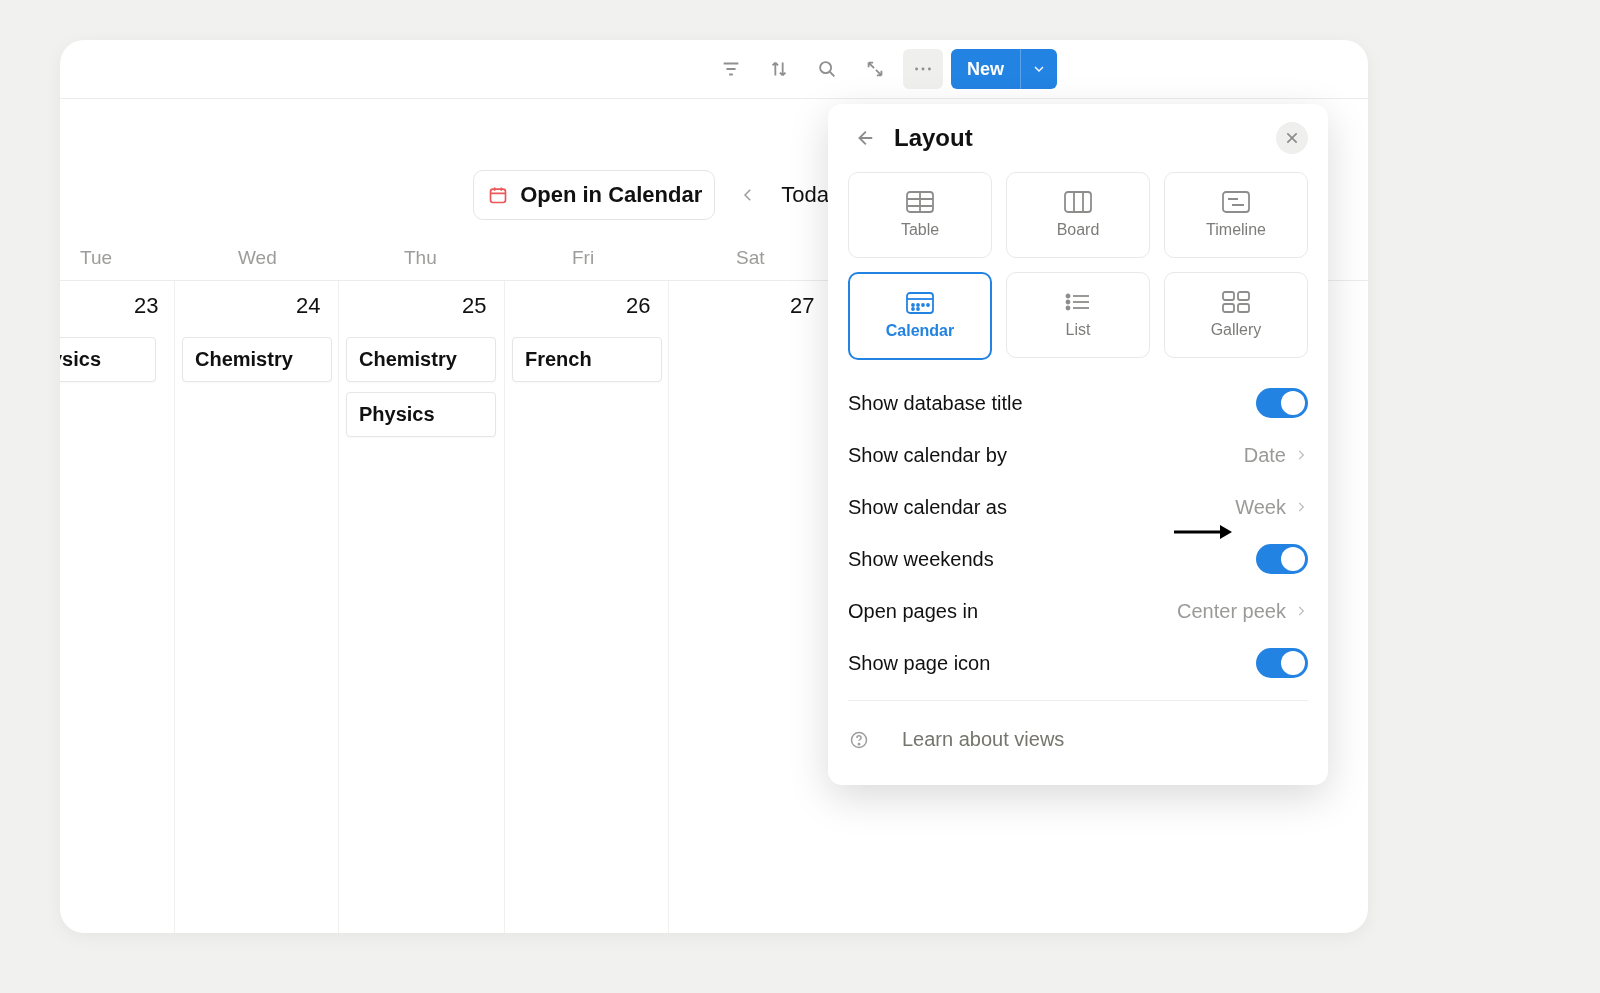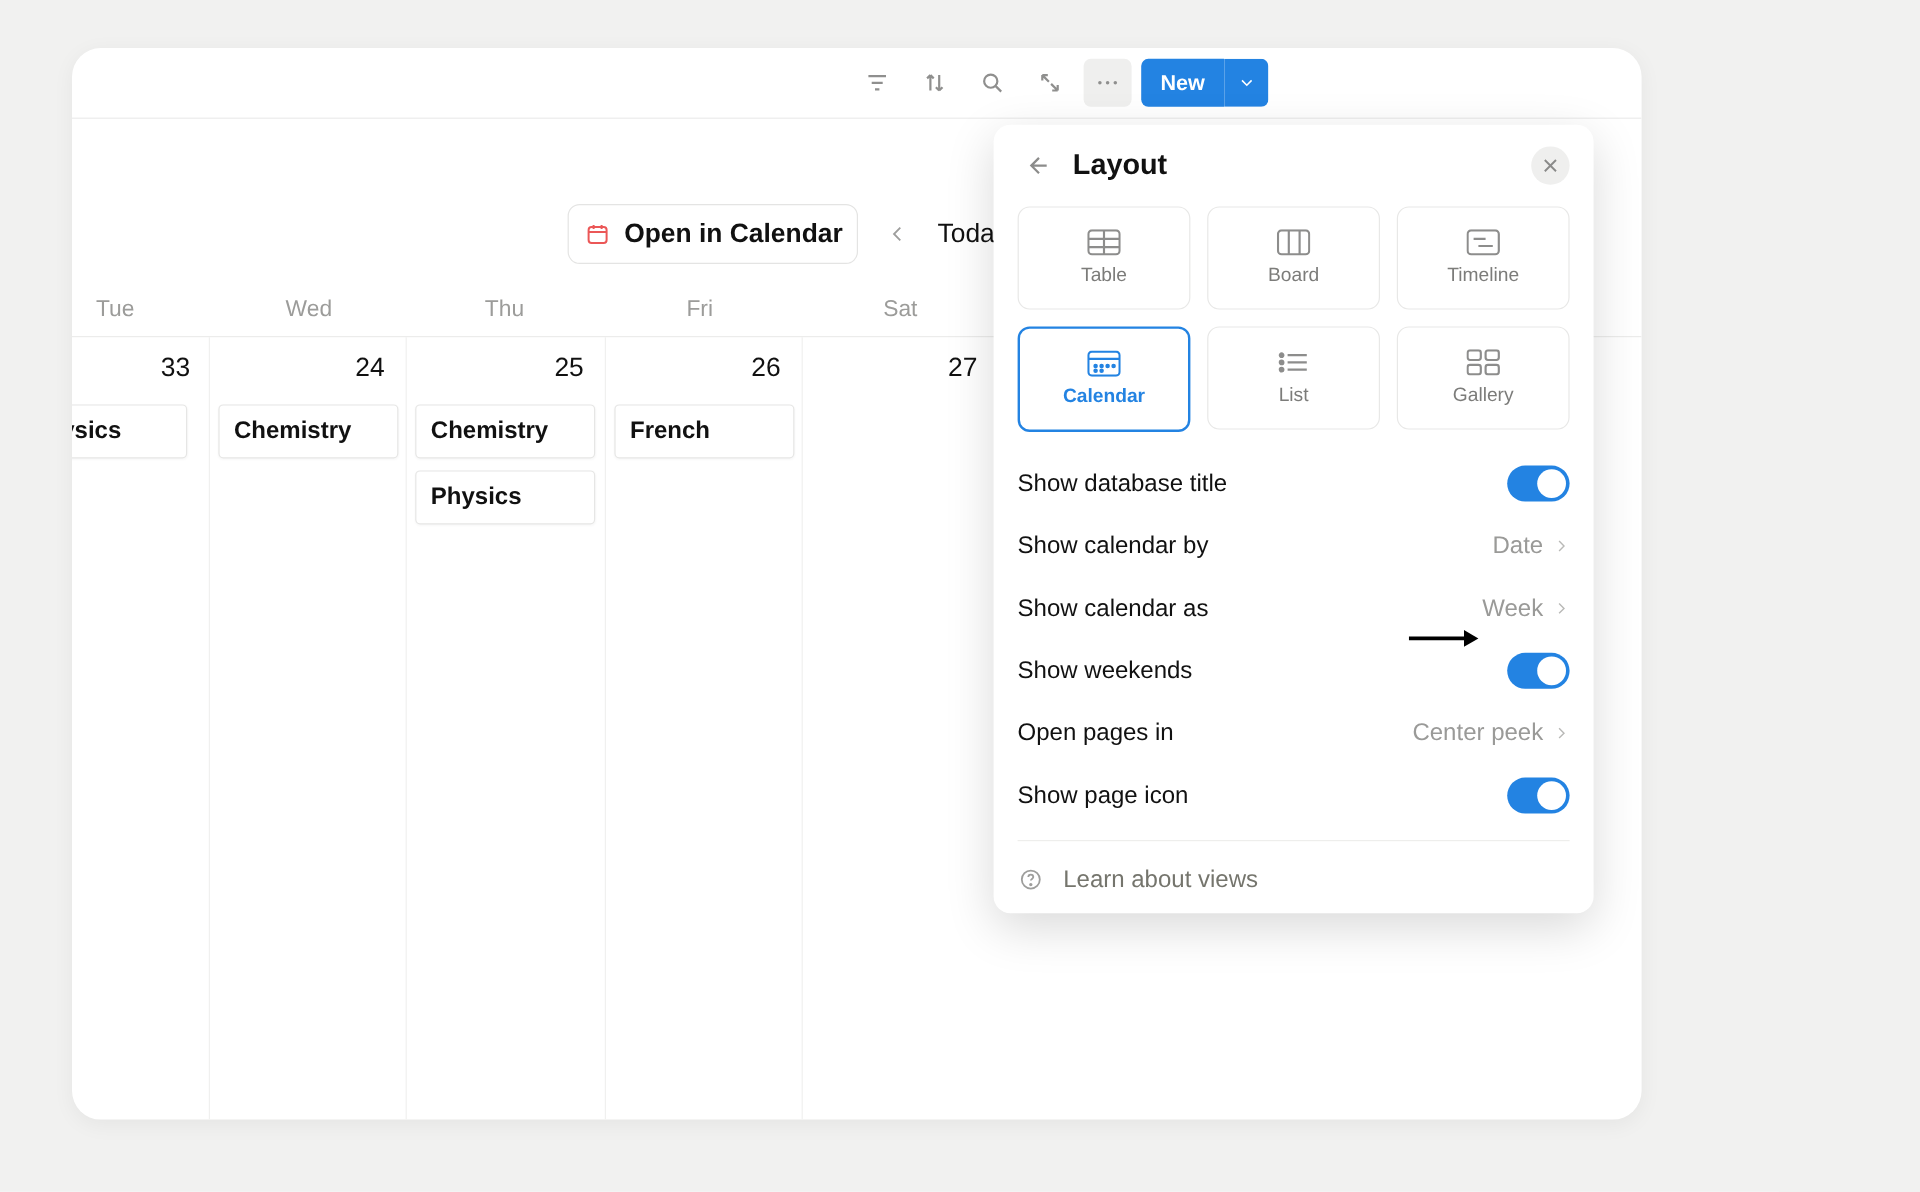--- a/index.html
+++ b/index.html
@@ -30,21 +30,21 @@
 .today-btn{font-size:22px;font-weight:500;color:#111;cursor:pointer}
 
 
 .cal-body{position:absolute;top:240px;bottom:0;left:0;right:0;border-top:1px solid #ececeb}
 .cal-date{position:absolute;top:12px;font-size:22px;font-weight:500;color:#111}
 .events{position:absolute;top:56px;display:flex;flex-direction:column;gap:10px}
 .event{background:#fff;border:1px solid #e6e6e5;border-radius:4px;padding:10px 12px;font-size:20px;font-weight:700;color:#111;white-space:nowrap;box-shadow:0 1px 2px rgba(0,0,0,.03);cursor:pointer}
 .vline{position:absolute;top:0;bottom:0;width:1px;background:#f0f0ef}
 
 
-.popover{position:absolute;right:40px;top:64px;width:460px;background:#fff;border-radius:14px;box-shadow:0 12px 40px rgba(0,0,0,.15);padding:18px 20px 10px}
+.popover{position:absolute;right:40px;top:64px;width:460px;background:#fff;border-radius:14px;box-shadow:0 12px 40px rgba(0,0,0,.15);padding:18px 20px 34px}
 .pop-head{display:flex;align-items:center;gap:14px;margin-bottom:18px}
 .back-btn{width:32px;height:32px;display:flex;align-items:center;justify-content:center;color:#888;cursor:pointer}
 .back-btn svg{stroke:#8c8c8b;stroke-width:2;fill:none}
 .pop-title{font-size:24px;font-weight:700;color:#111;flex:1}
 .close-btn{width:32px;height:32px;border-radius:16px;background:#efefee;display:flex;align-items:center;justify-content:center;cursor:pointer}
 .close-btn svg{stroke:#8a8a89;stroke-width:2.4;fill:none}
 
 .views-grid{display:grid;grid-template-columns:repeat(3,1fr);gap:14px;margin-bottom:20px}
 .view-tile{border:1px solid #e8e8e7;border-radius:10px;height:84px;display:flex;flex-direction:column;align-items:center;justify-content:center;gap:8px;cursor:pointer}
 .view-tile.active{border:2px solid #2383e2}
@@ -56,21 +56,21 @@
 
 .opts{display:flex;flex-direction:column;gap:6px}
 .opt-row{height:46px;display:flex;align-items:center;justify-content:space-between;cursor:pointer}
 .opt-label{font-size:20px;color:#111}
 .opt-val{font-size:20px;color:#9a9a98;display:flex;align-items:center;gap:8px}
 .opt-val svg{stroke:#b9b9b7;stroke-width:2;fill:none}
 .toggle{width:52px;height:30px;border-radius:15px;background:#2383e2;position:relative;cursor:pointer}
 .toggle::after{content:"";position:absolute;right:3px;top:3px;width:24px;height:24px;border-radius:12px;background:#fff}
 
 .divider{height:1px;background:#eeeeec;margin:14px 0}
-.learn-row{display:flex;align-items:center;gap:16px;height:36px;cursor:pointer}
+.learn-row{display:flex;align-items:flex-end;gap:32px;height:36px;cursor:pointer}
 .help-icon{width:22px;height:22px;display:flex;align-items:center;justify-content:center}
 .help-icon svg{stroke:#9e9e9c;stroke-width:1.8;fill:none}
 .learn-label{font-size:20px;color:#75756d}
 
 
 .arrow-anno{position:absolute;right:94px;top:418px;width:60px;height:20px;pointer-events:none}
 .arrow-anno svg{stroke:#000;stroke-width:3;fill:#000}
 </style>
 </head>
 <body>
@@ -148,21 +148,21 @@
     <div style="position:absolute;top:207px;left:344px;color:#9c9c9a;font-size:19px;font-weight:500" class="dh">Thu</div>
     <div style="position:absolute;top:207px;left:512px;color:#9c9c9a;font-size:19px;font-weight:500" class="dh">Fri</div>
     <div style="position:absolute;top:207px;left:676px;color:#9c9c9a;font-size:19px;font-weight:500" class="dh">Sat</div>
 
     <div class="cal-body">
       <div class="vline" style="left:114px"></div>
       <div class="vline" style="left:278px"></div>
       <div class="vline" style="left:444px"></div>
       <div class="vline" style="left:608px"></div>
 
-      <span class="cal-date" style="left:74px">33</span>
+      <span class="cal-date" style="left:74px">23</span>
       <span class="cal-date" style="left:236px">24</span>
       <span class="cal-date" style="left:402px">25</span>
       <span class="cal-date" style="left:566px">26</span>
       <span class="cal-date" style="left:730px">27</span>
 
       <div class="events" style="left:-14px;width:110px">
         <div class="event" style="border-top-left-radius:0;border-bottom-left-radius:0;padding-left:4px">ysics</div>
       </div>
       <div class="events" style="left:122px;width:150px">
         <div class="event">Chemistry</div>

